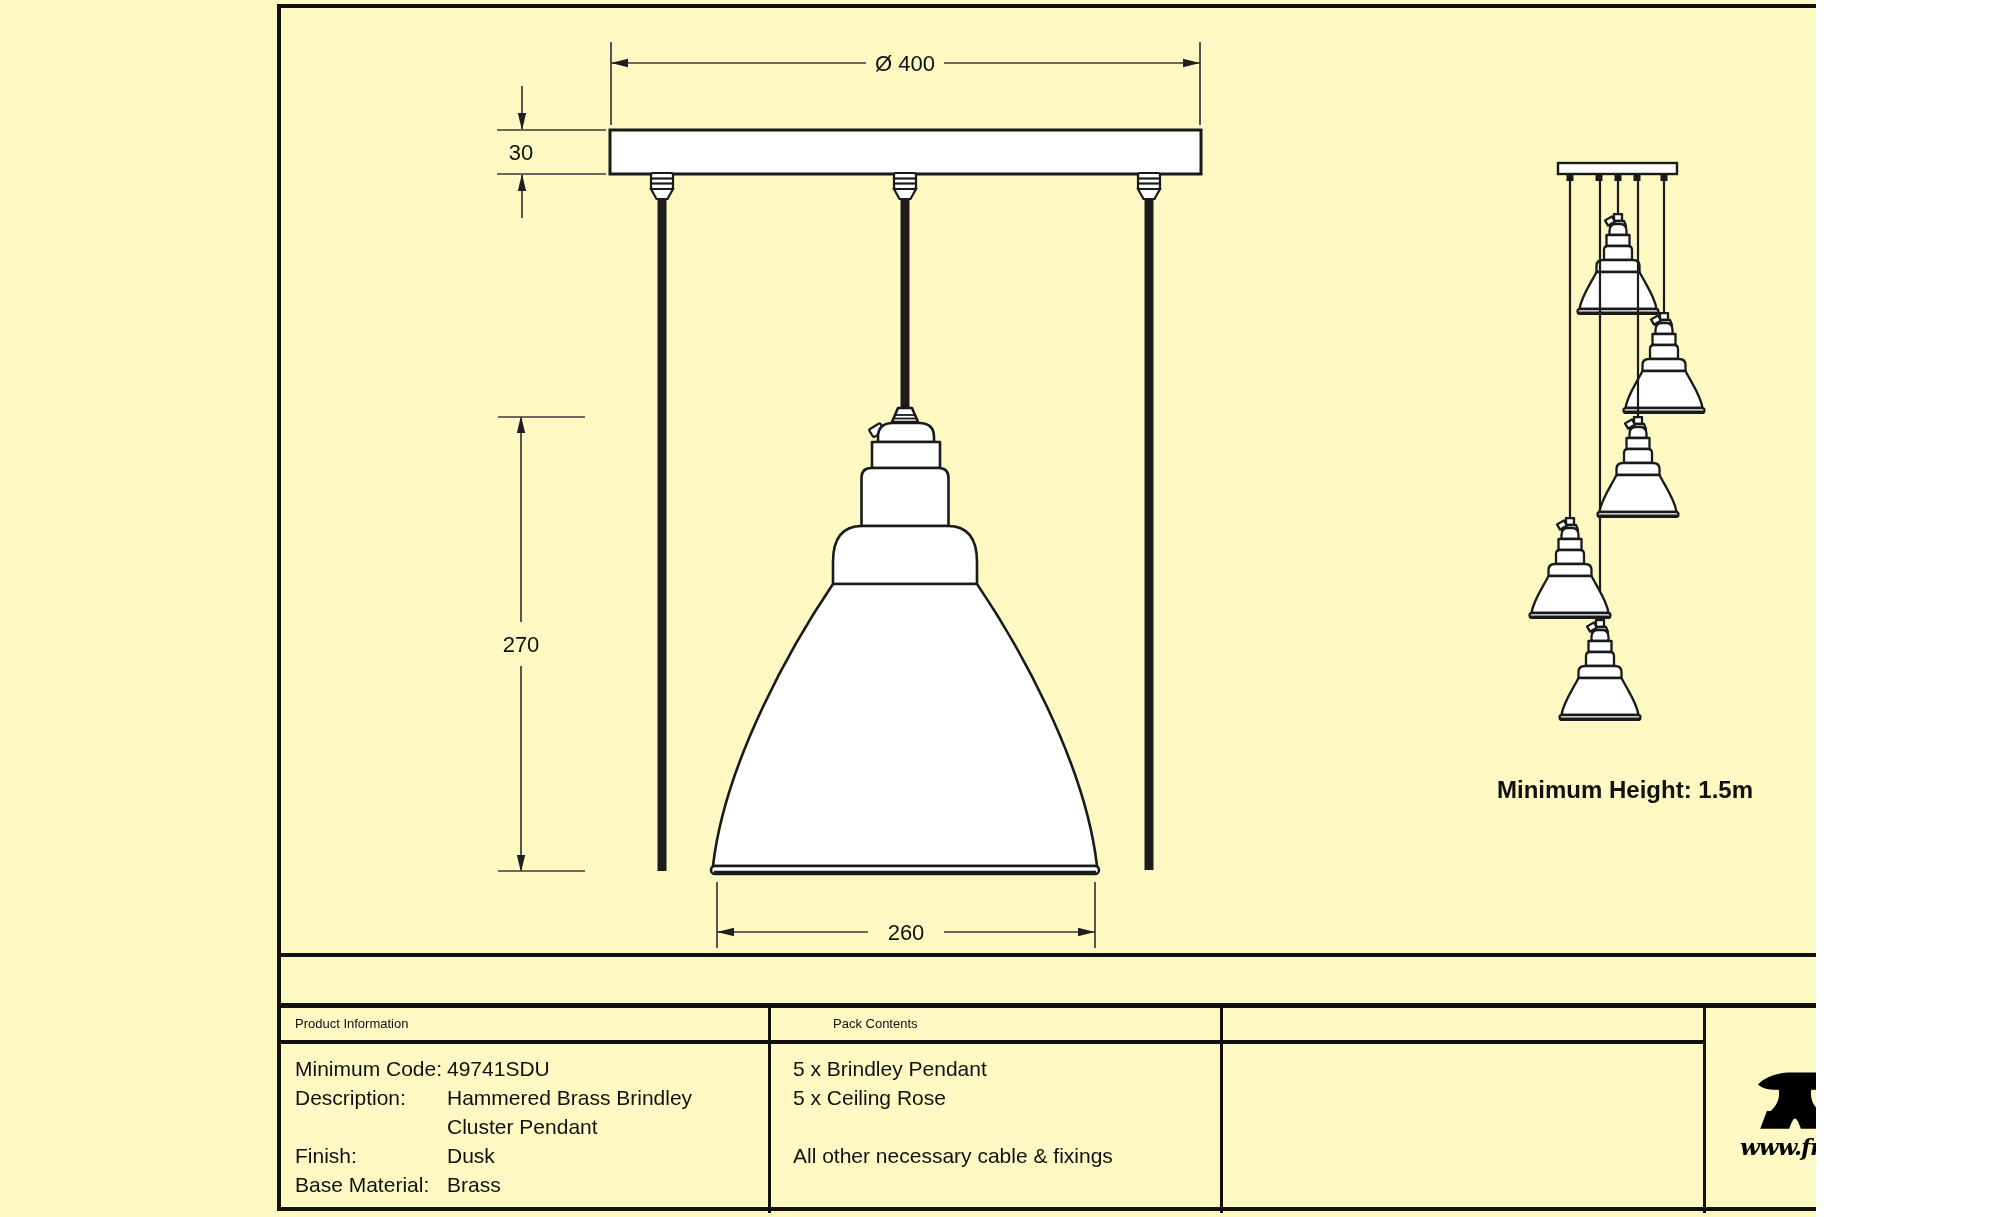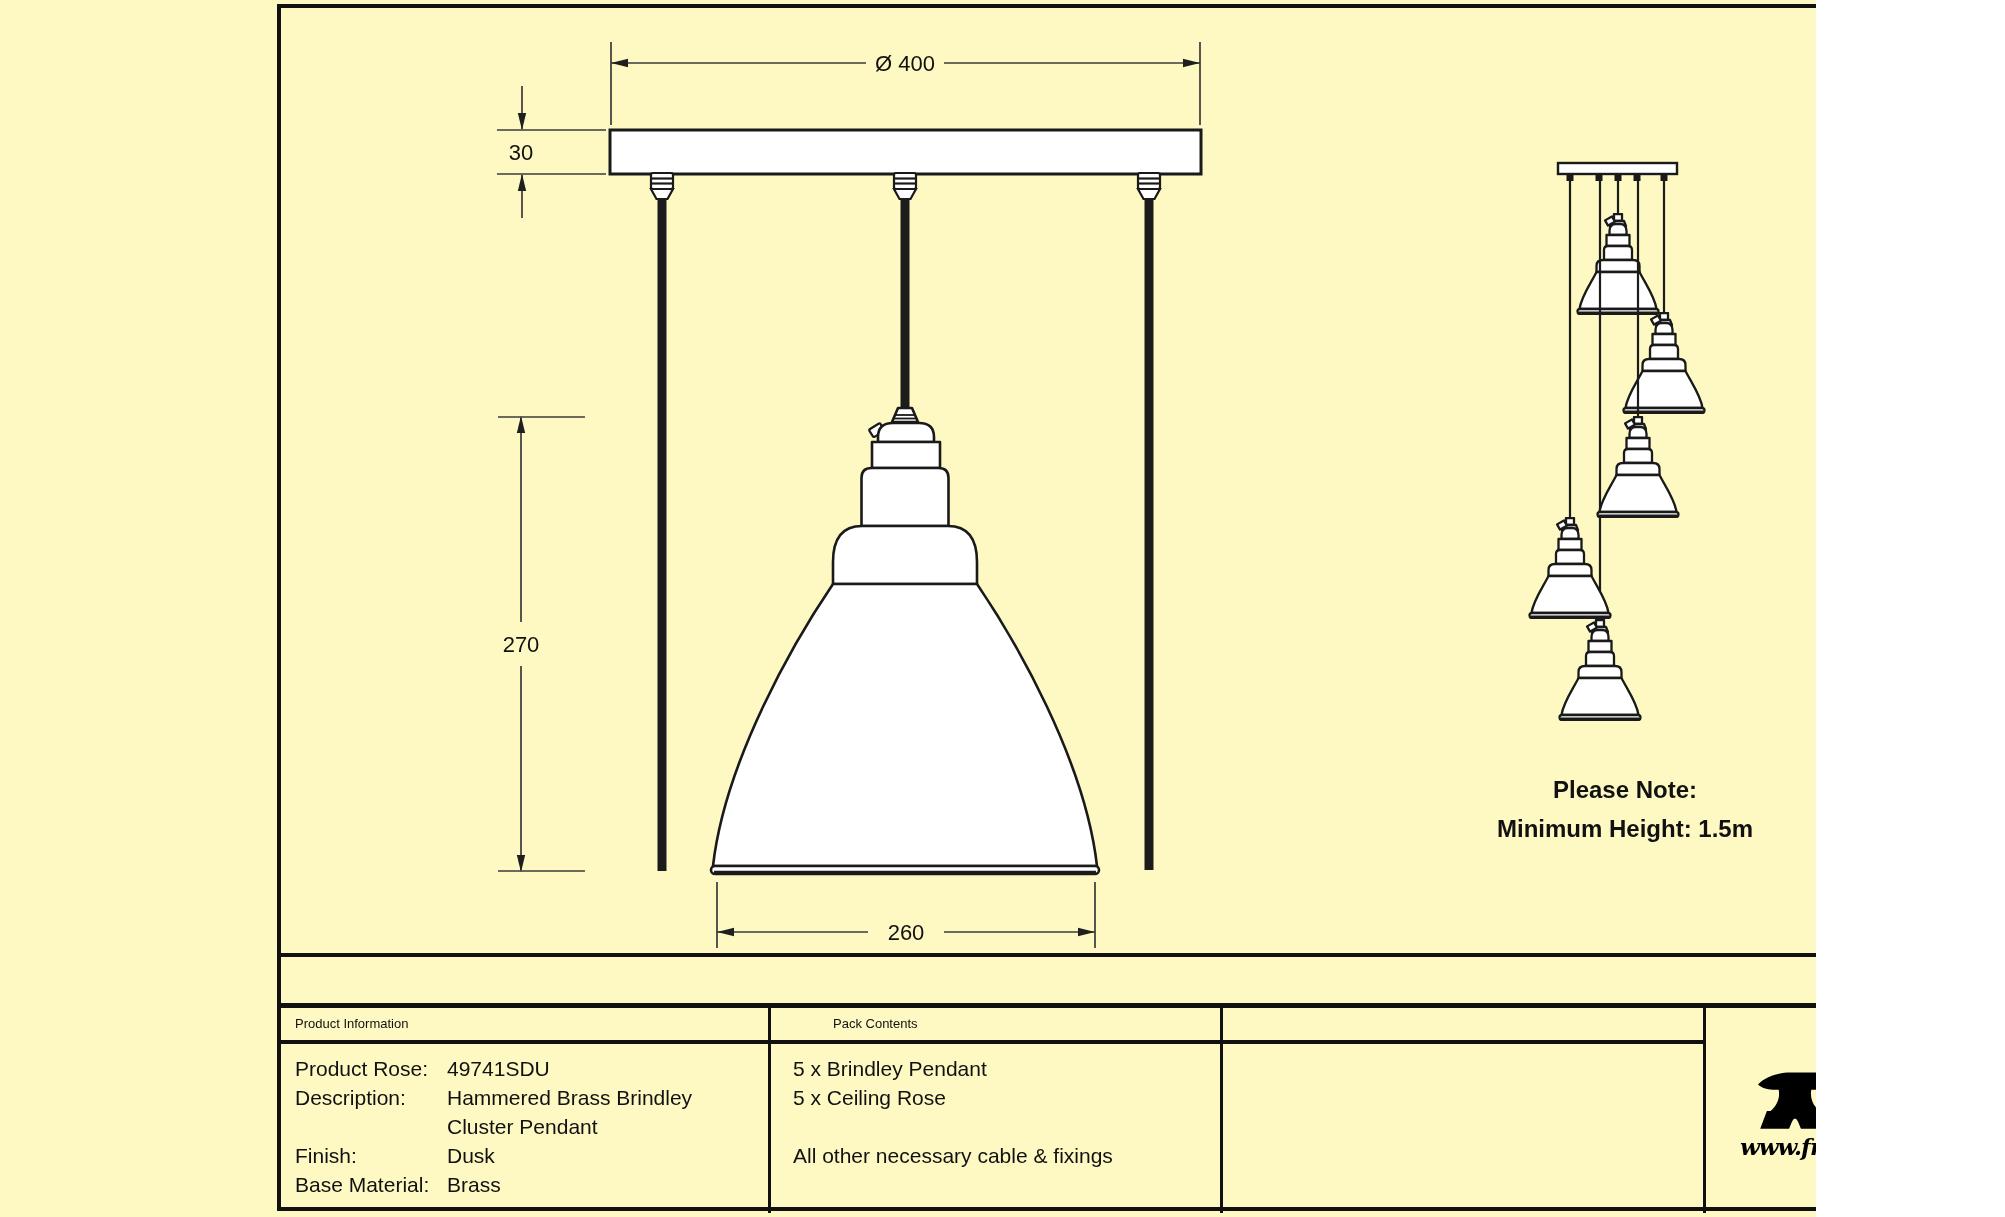--- a/index.html
+++ b/index.html
@@ -170,37 +170,36 @@
         <line x1="1570" y1="178" x2="1570" y2="528"></line>
         <line x1="1600" y1="178" x2="1600" y2="630"></line>
       </g>
       <use href="#mp" x="1593" y="416" width="90" height="102"></use>
       <use href="#mp" x="1525" y="517" width="90" height="102"></use>
       <use href="#mp" x="1555" y="619" width="90" height="102"></use>
     </g>
   </svg>
 
   <div class="cluster-note">
-    <div>Please Note:</div>
     <div>Minimum Height: 1.5m</div>
   </div>
 
   <div class="hline" style="left:277px;top:953px;width:1725px;height:4px;"></div>
   <div class="hline" style="left:277px;top:1003px;width:1725px;height:5px;"></div>
   <div class="hline" style="left:277px;top:1040px;width:1429px;height:4px;"></div>
   <div class="vline" style="left:768px;top:1003px;width:3px;height:210px;"></div>
   <div class="vline" style="left:1220px;top:1003px;width:3px;height:210px;"></div>
   <div class="vline" style="left:1703px;top:1003px;width:3px;height:210px;"></div>
 
 
   <div class="th" style="left:295px;top:1010px;">Product Information</div>
   <div class="th" style="left:793px;top:1010px;margin-left:40px;">Pack Contents</div>
 
   <div class="col-text" style="left:295px;top:1054px;">
-    <div class="row">Product Rose:</div>
+    <div class="row">Minimum Code:</div>
     <div class="row">Description:</div>
     <div class="row"></div>
     <div class="row">Finish:</div>
     <div class="row">Base Material:</div>
   </div>
 
   <div class="col-text" style="left:447px;top:1054px;">
     <div class="row">49741SDU</div>
     <div class="row">Hammered Brass Brindley</div>
     <div class="row">Cluster Pendant</div>

